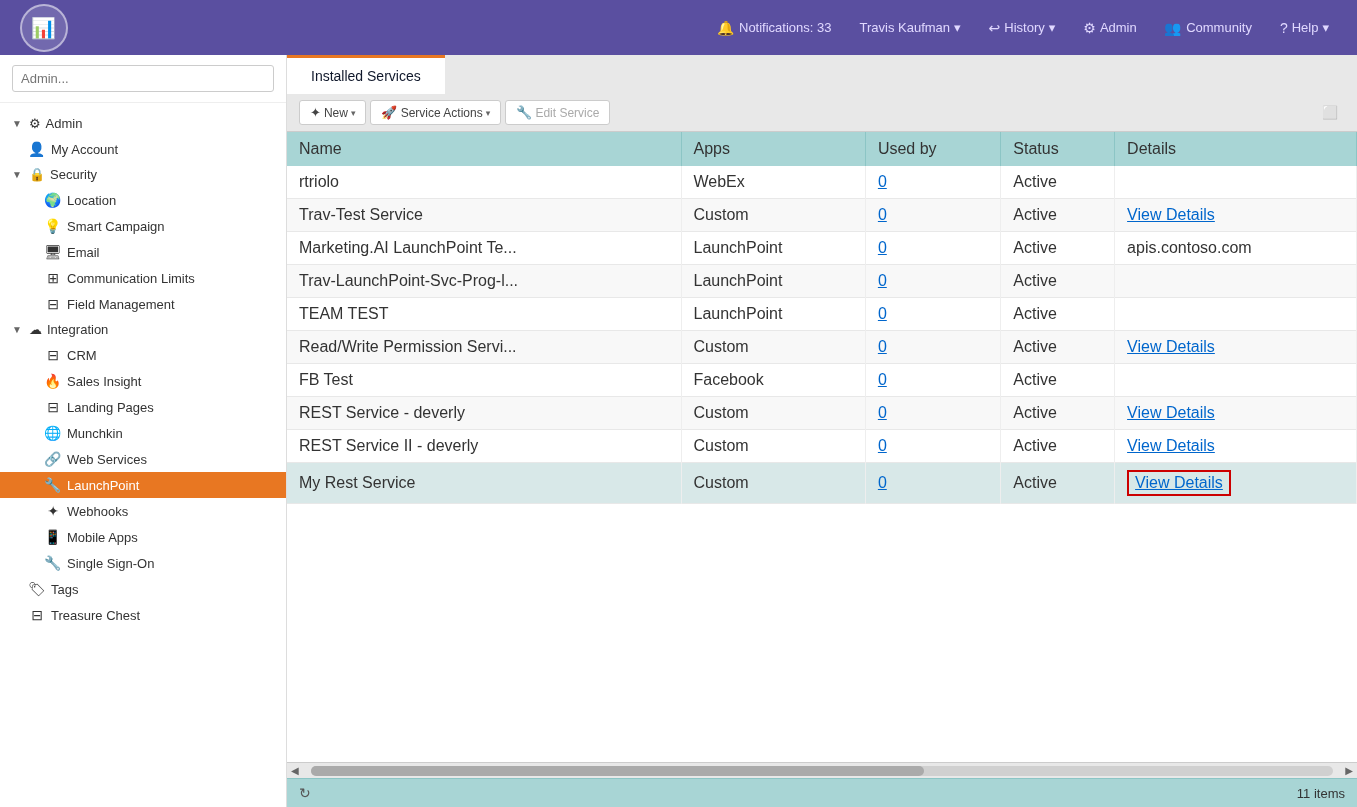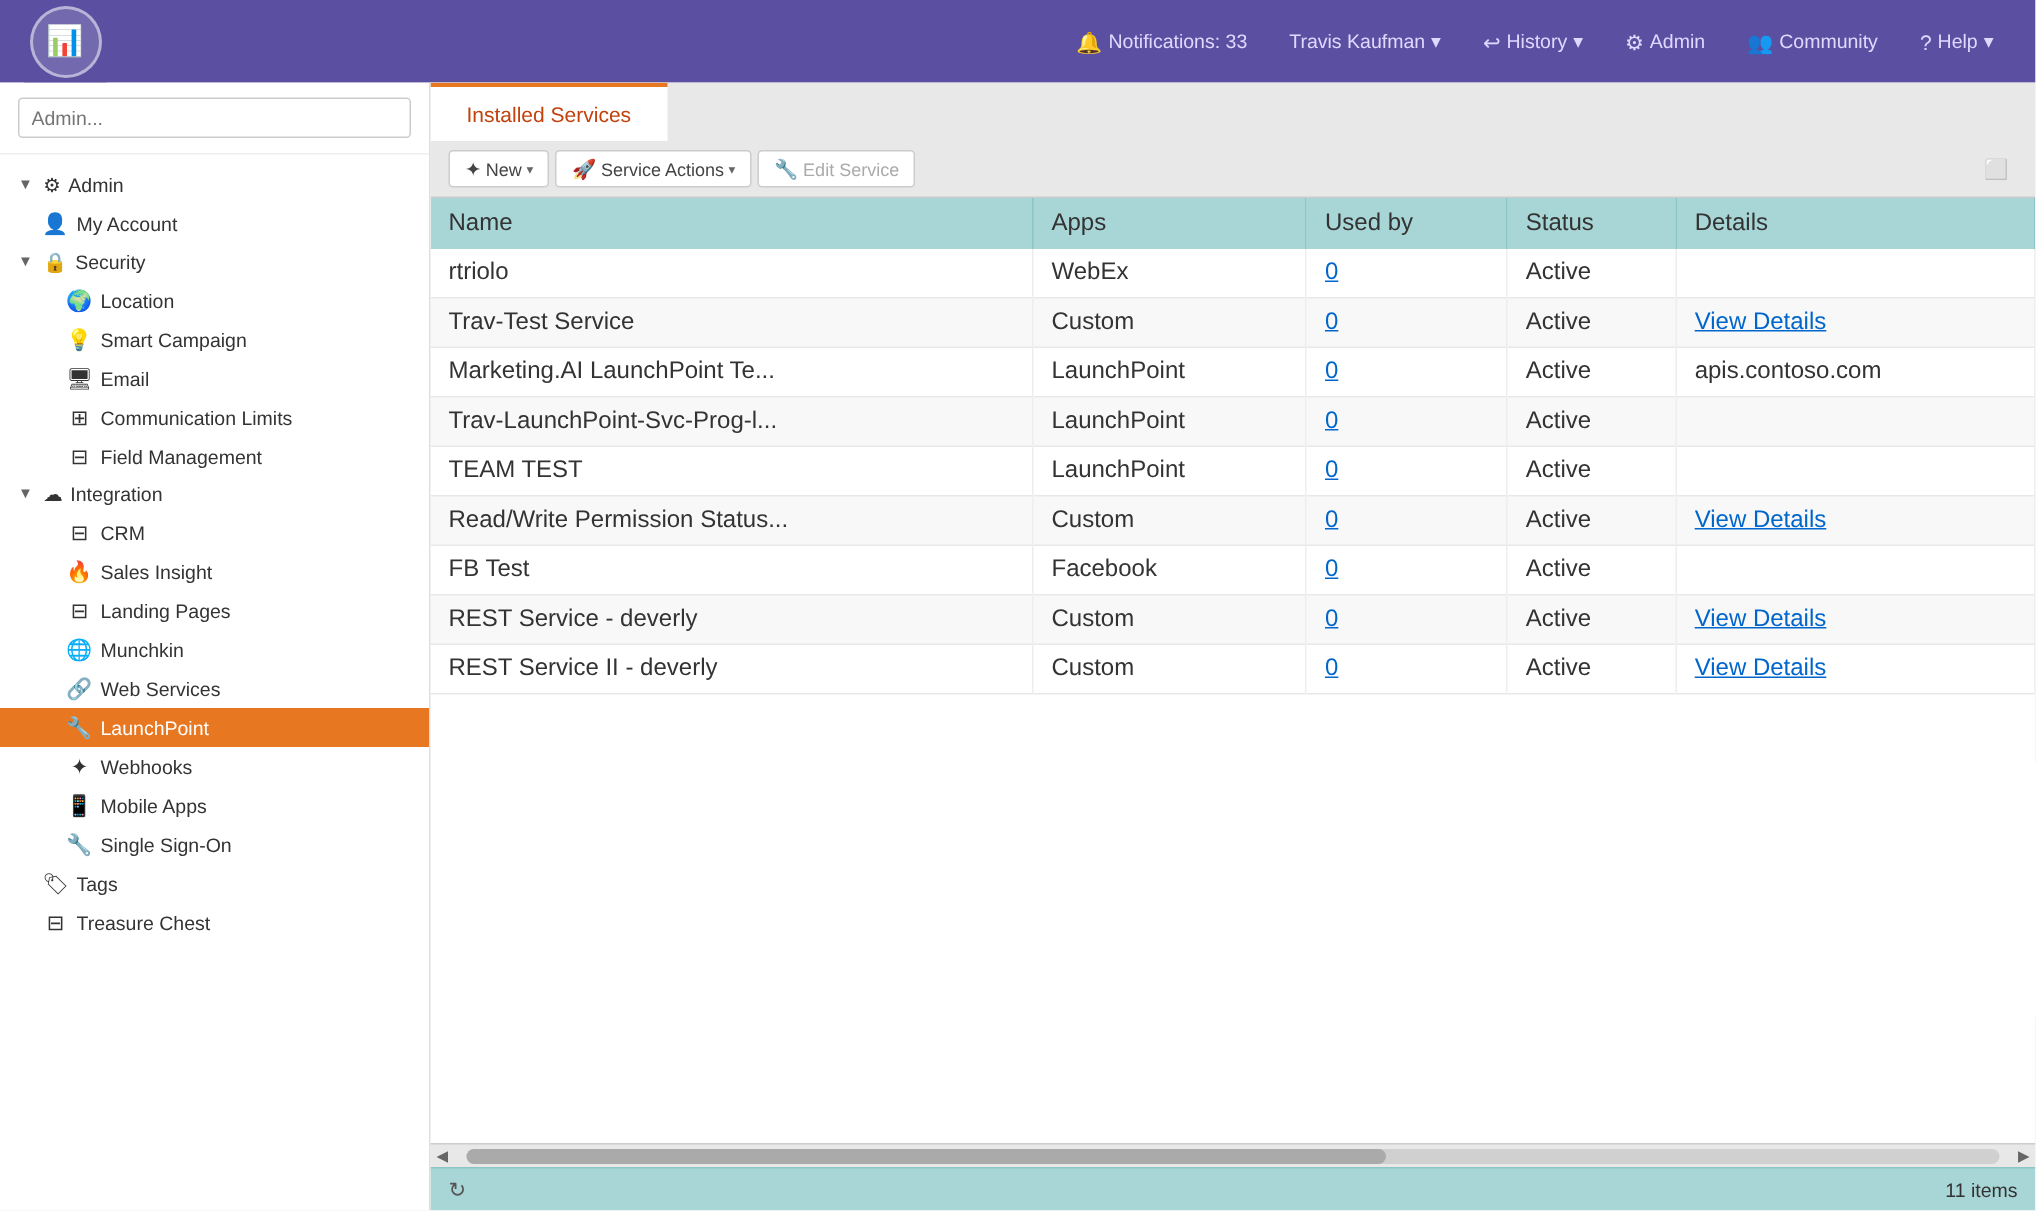--- a/index.html
+++ b/index.html
@@ -126,21 +126,21 @@
       background: #c8c8c8;
       border-top: 3px solid #c8c8c8;
       cursor: pointer;
       font-size: 14px;
       color: #555;
       margin-right: 2px;
     }
     .content-tab.active {
       background: white;
       border-top: 3px solid #e87722;
-      color: #c2410c;
+      color: #0f172a;
       font-weight: normal;
     }
 
     .toolbar {
       background: #e8e8e8;
       padding: 6px 12px;
       display: flex;
       align-items: center;
       gap: 4px;
       border-bottom: 1px solid #ccc;
@@ -456,21 +456,21 @@
               <td></td>
             </tr>
             <tr>
               <td>TEAM TEST</td>
               <td>LaunchPoint</td>
               <td class="link-cell">0</td>
               <td>Active</td>
               <td></td>
             </tr>
             <tr>
-              <td>Read/Write Permission Status...</td>
+              <td>Read/Write Permission Servi...</td>
               <td>Custom</td>
               <td class="link-cell">0</td>
               <td>Active</td>
               <td><span class="view-details-btn">View Details</span></td>
             </tr>
             <tr>
               <td>FB Test</td>
               <td>Facebook</td>
               <td class="link-cell">0</td>
               <td>Active</td>
@@ -482,20 +482,27 @@
               <td class="link-cell">0</td>
               <td>Active</td>
               <td><span class="view-details-btn">View Details</span></td>
             </tr>
             <tr>
               <td>REST Service II - deverly</td>
               <td>Custom</td>
               <td class="link-cell">0</td>
               <td>Active</td>
               <td><span class="view-details-btn">View Details</span></td>
+            </tr>
+            <tr class="highlighted">
+              <td>My Rest Service</td>
+              <td>Custom</td>
+              <td class="link-cell">0</td>
+              <td>Active</td>
+              <td><span class="view-details-highlighted">View Details</span></td>
             </tr>
           </tbody>
       </table>
     </div>
 
     <div class="scrollbar-area">
       <span class="scroll-arrow">◀</span>
       <div class="scrollbar-track">
         <div class="scrollbar-thumb"></div>
       </div>

